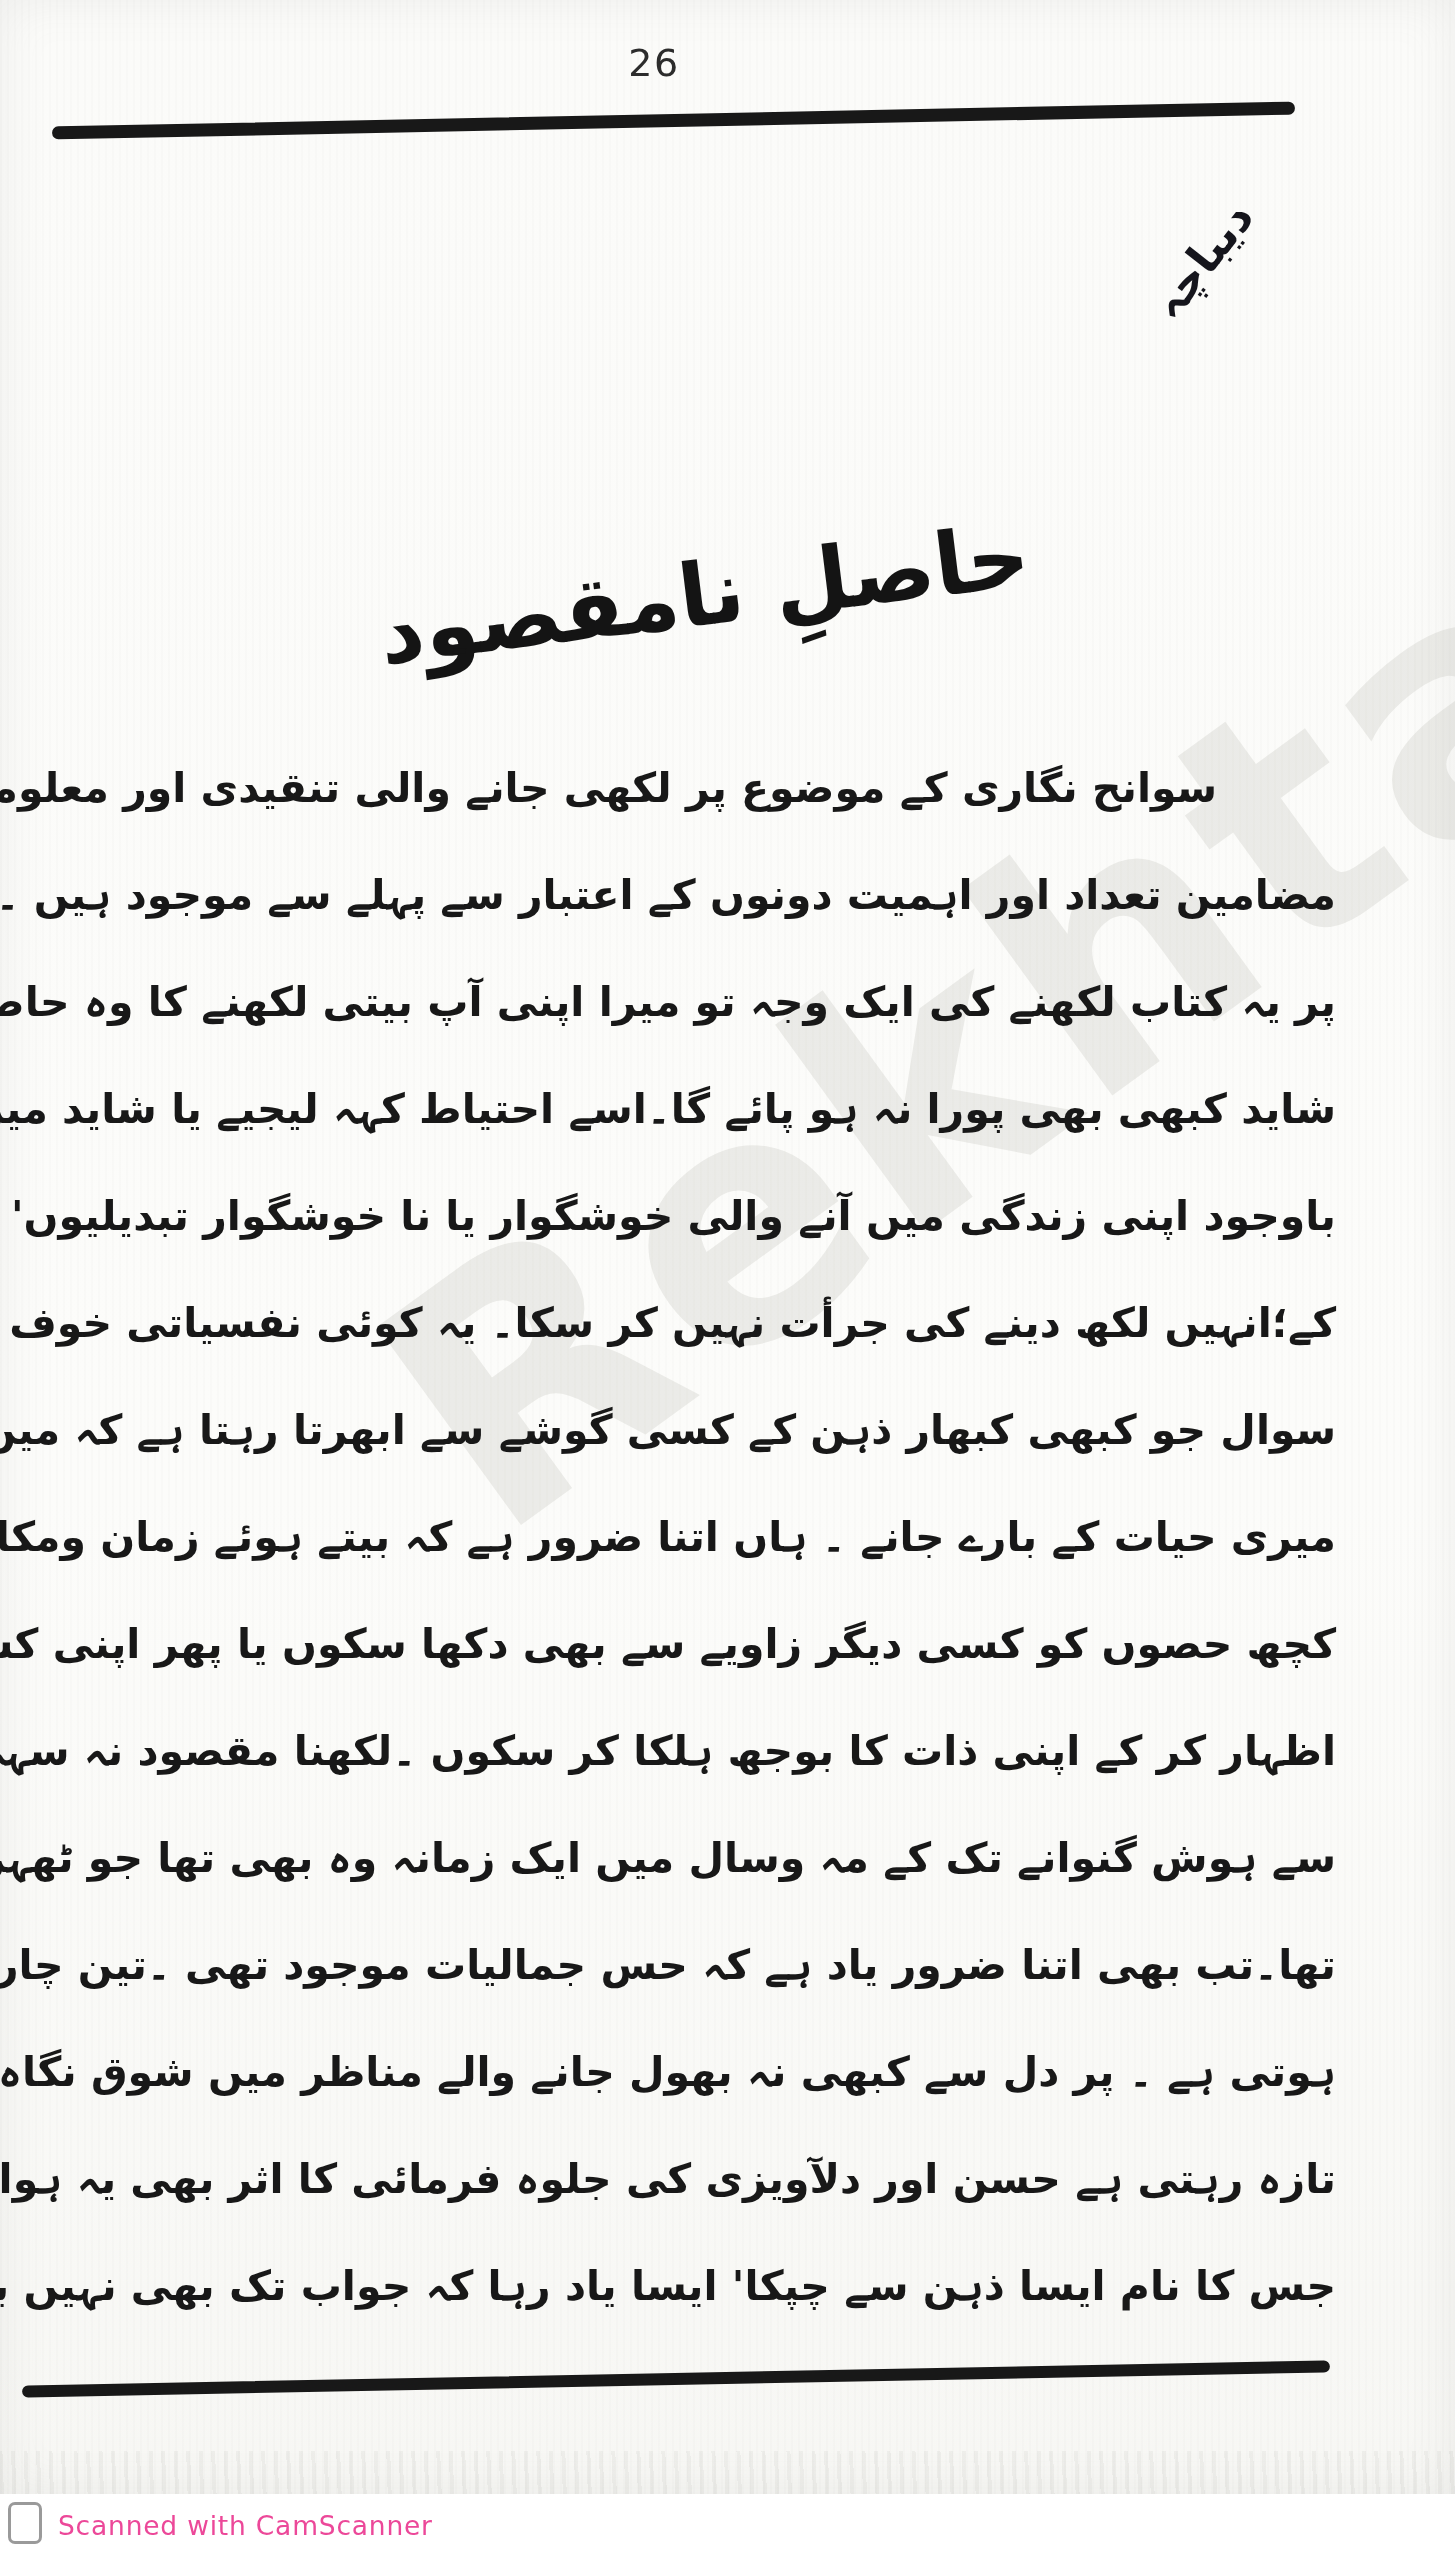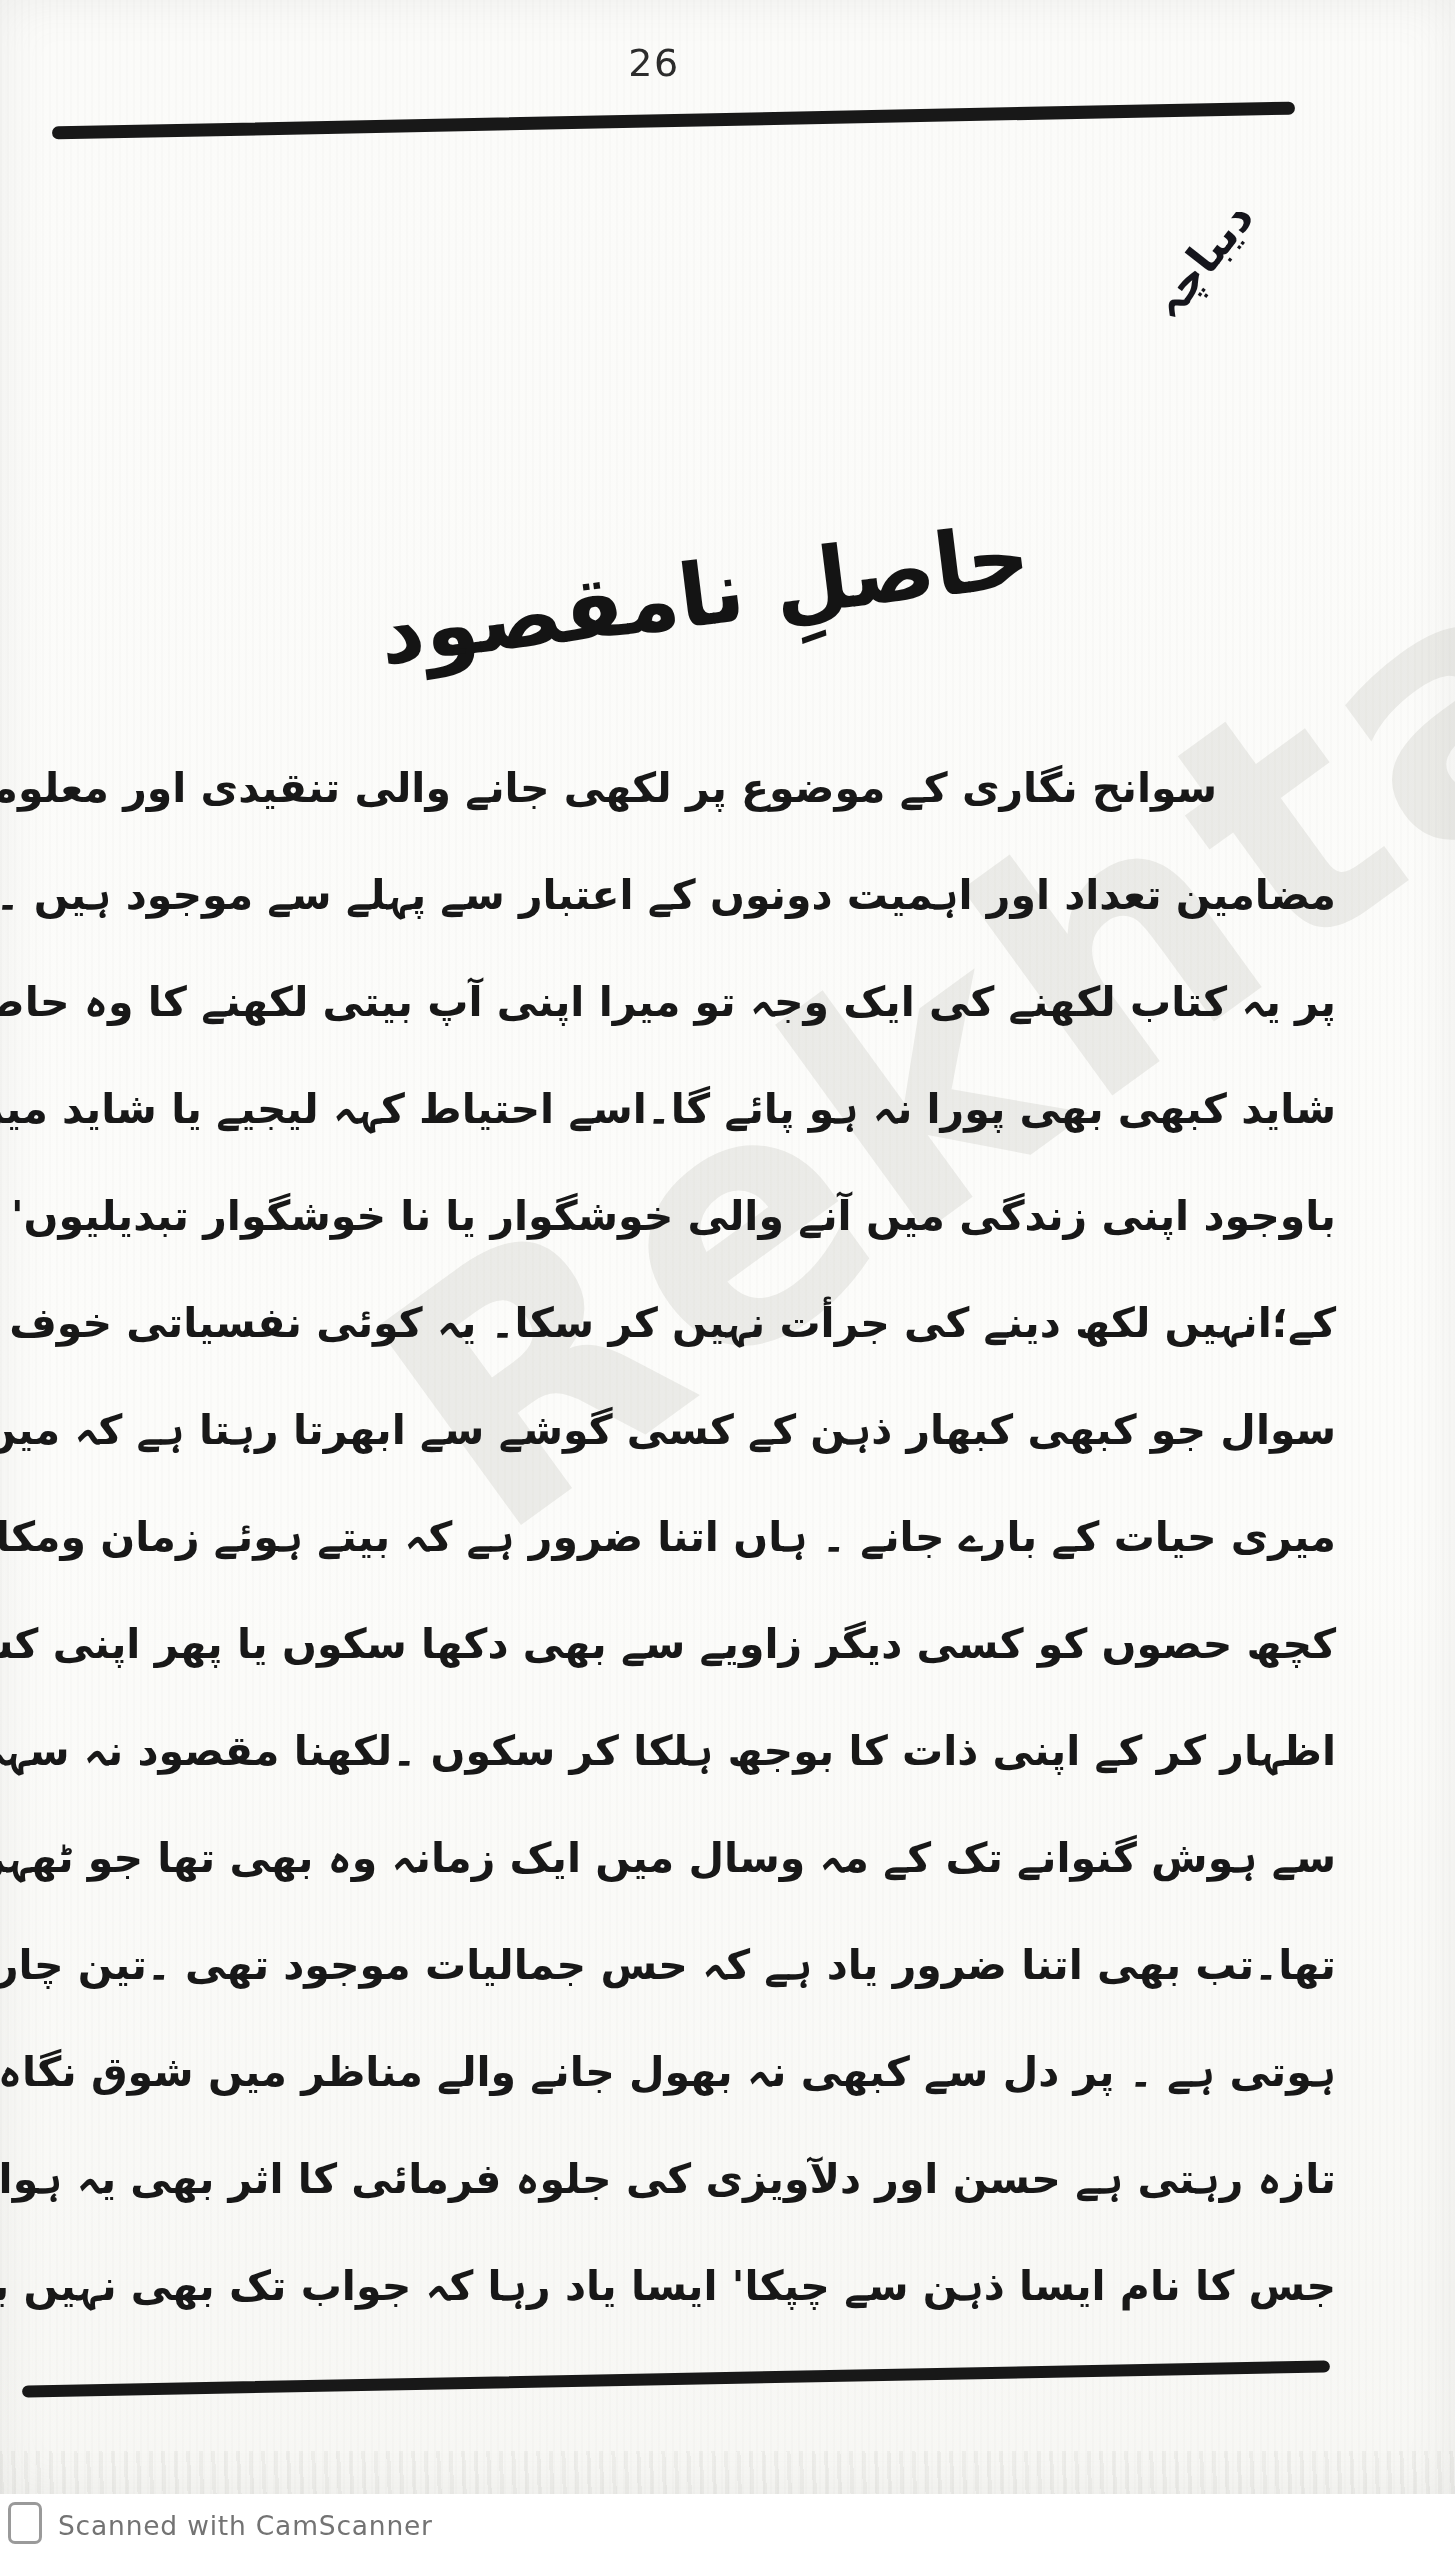--- a/index.html
+++ b/index.html
@@ -102,21 +102,21 @@
     display:block;height:28px;line-height:30px;
     font-size:21px;font-weight:bold;color:#7b7b7b;
     text-align:center;letter-spacing:0px;margin-top:46px;
   }
   .cs-badge .cs-bottom{
     display:block;height:11px;background:#b2b2b2;
     border-radius:1.6px 1.6px 3.1px 3.1px;
   }
   .footer-text{
     position:absolute;left:58px;top:15.6px;
-    font-size:26.5px;color:#737373;
+    font-size:26.5px;color:#ec4899;
     letter-spacing:0.8px;
   }
 </style>
 </head>
 <body>
 
 <div class="paper">
 
   <div class="watermark">Rekhta</div>
 

